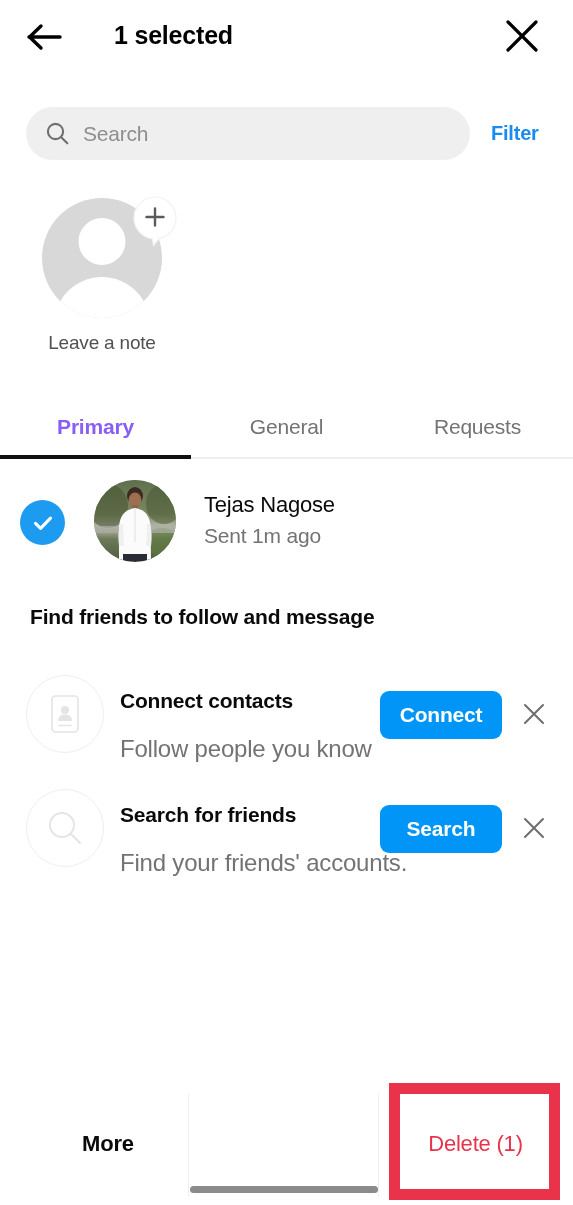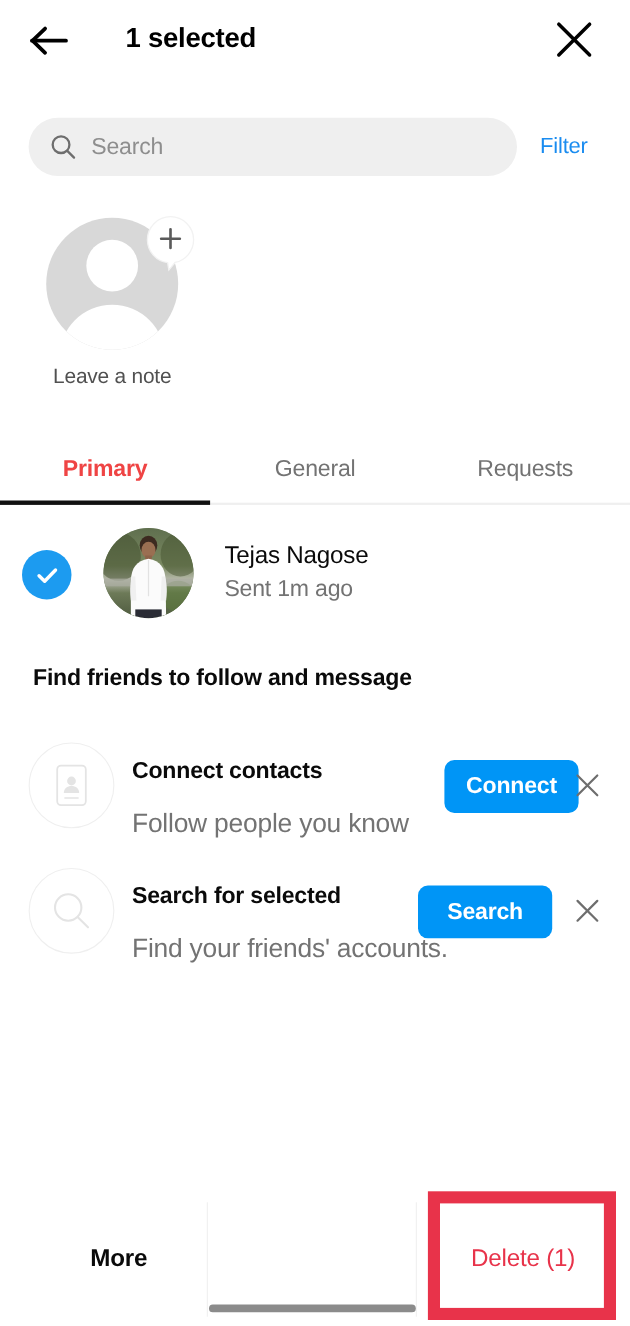--- a/index.html
+++ b/index.html
@@ -39,21 +39,21 @@
     position: absolute; left: 26px; top: 4px; width: 444px; height: 53px;
     background: #efefef; border-radius: 27px;
     display: flex; align-items: center;
   }
   #search-icon { margin-left: 19px; display: flex; align-items: center; }
   #search-placeholder {
     margin-left: 13px; font-size: 21px; color: #8e8e8e; letter-spacing: -0.2px;
   }
   #filter-btn {
     position: absolute; left: 491px; top: 19px;
-    font-size: 20px; color: #1a8cf0; font-weight: normal; letter-spacing: -0.2px;
+    font-size: 20px; color: #1a8cf0; font-weight: bold; letter-spacing: -0.2px;
   }
 
   
   #note-area { position: absolute; left: 0; top: 182px; width: 573px; height: 205px; }
   #note-avatar-wrap { position: absolute; left: 42px; top: 16px; width: 120px; height: 120px; }
   #note-avatar {
     position: absolute; left: 0; top: 0; width: 120px; height: 120px;
     border-radius: 50%; background: #d8d8d8; overflow: hidden;
   }
   #note-avatar .head {
@@ -72,21 +72,21 @@
     font-size: 19px; color: #515151; letter-spacing: -0.2px;
   }
 
   
   #tabs { position: absolute; left: 0; top: 396px; width: 573px; height: 66px; }
   .tab {
     position: absolute; top: 0; height: 62px;
     display: flex; align-items: center; justify-content: center;
     font-size: 21px; letter-spacing: -0.2px;
   }
-  #tab-primary  { left: 0px;   width: 191px; color: #ef4444; font-weight: bold; }
+  #tab-primary  { left: 0px;   width: 191px; color: #8b5cf6; font-weight: bold; }
   #tab-general  { left: 191px; width: 191px; color: #737373; font-weight: normal; }
   #tab-requests { left: 382px; width: 191px; color: #737373; font-weight: normal; }
   #tab-underline-track {
     position: absolute; left: 0; top: 61px; width: 573px; height: 2px; background: #efefef;
   }
   #tab-underline-active {
     position: absolute; left: 0; top: 59px; width: 191px; height: 4px; background: #111111;
   }
 
   
@@ -130,21 +130,21 @@
     position: absolute; left: 120px; top: 71px;
     font-size: 24px; color: #737373; letter-spacing: -0.2px;
   }
   .suggest-cta {
     position: absolute; top: 27px; height: 48px;
     background: #0095f6; border-radius: 9px; border: none;
     color: #ffffff; font-size: 21px; font-weight: bold;
     font-family: "Liberation Sans", sans-serif; letter-spacing: -0.2px;
     display: flex; align-items: center; justify-content: center;
   }
-  #cta-connect { left: 380px; width: 122px; margin-left: 24px; }
+  #cta-connect { left: 380px; width: 122px; }
   #cta-search  { left: 380px; width: 122px; }
   .suggest-dismiss {
     position: absolute; left: 518px; top: 36px; width: 32px; height: 32px;
     display: flex; align-items: center; justify-content: center;
   }
 
   
   #bottom-bar { position: absolute; left: 0; top: 1083px; width: 573px; height: 122px; background: #ffffff; }
   #bottom-divider-left {
     position: absolute; left: 188px; top: 10px; width: 1px; height: 104px; background: #f0f0f0;
@@ -295,21 +295,21 @@
     </div>
   </div>
 
   <div class="suggest-row" id="suggest-row-search">
     <div class="suggest-icon-circle">
       <svg width="42" height="42" viewBox="0 0 42 42">
         <circle cx="18" cy="18" r="12" stroke="#e4e4e4" stroke-width="1.9" fill="none"></circle>
         <path d="M27 27 L36 36" stroke="#e4e4e4" stroke-width="1.9" stroke-linecap="round"></path>
       </svg>
     </div>
-    <div class="suggest-title">Search for selected</div>
+    <div class="suggest-title">Search for friends</div>
     <div class="suggest-sub">Find your friends' accounts.</div>
     <button class="suggest-cta" id="cta-search">Search</button>
     <div class="suggest-dismiss">
       <span>
         <svg width="24" height="24" viewBox="0 0 24 24">
           <path d="M3 3 L21 21 M21 3 L3 21" stroke="#6e6e6e" stroke-width="2" stroke-linecap="round"></path>
         </svg>
       </span>
     </div>
   </div>

